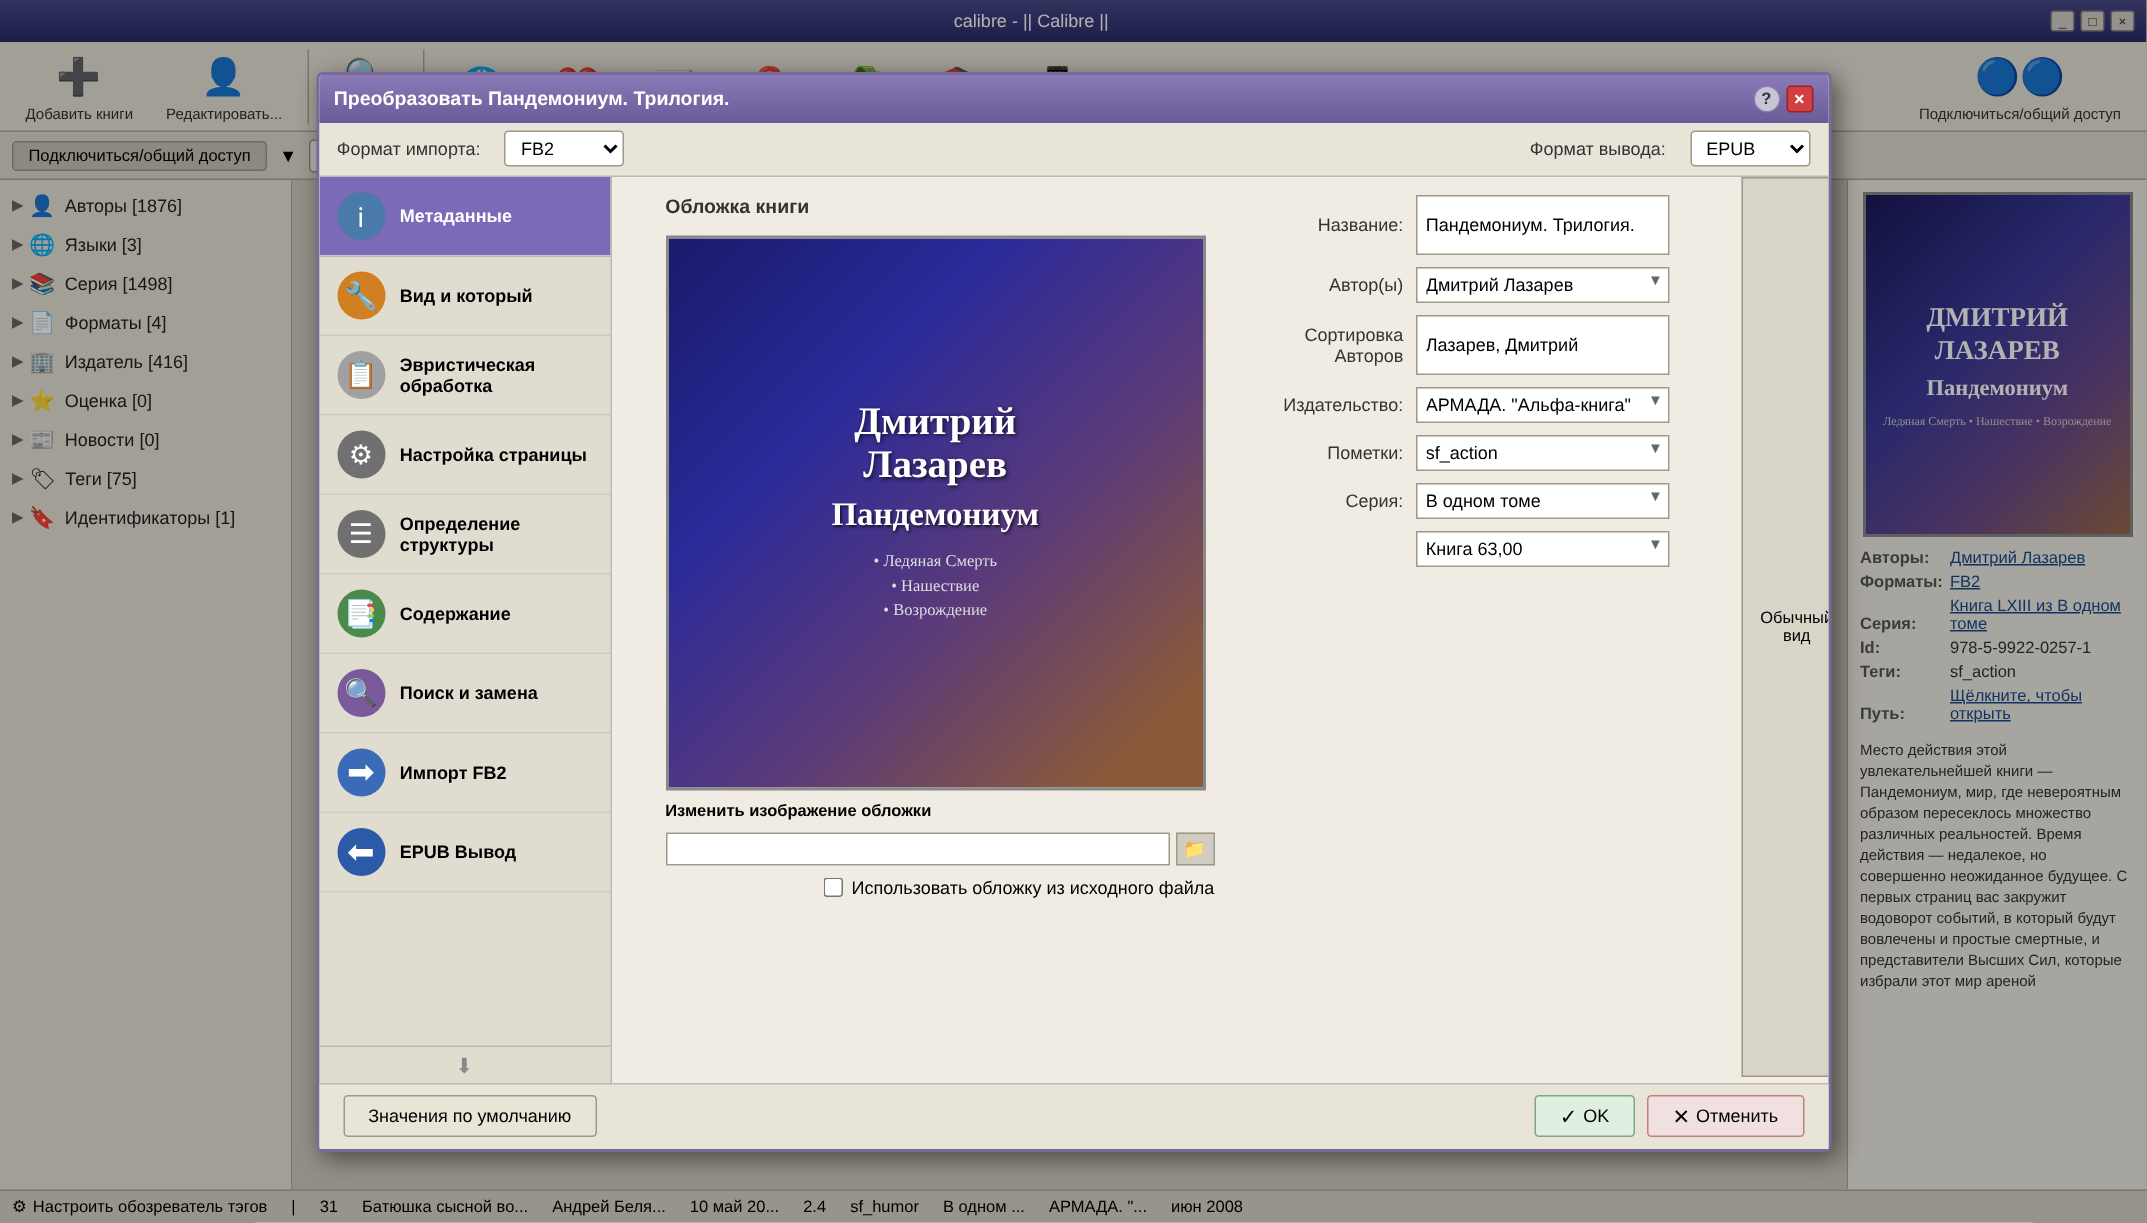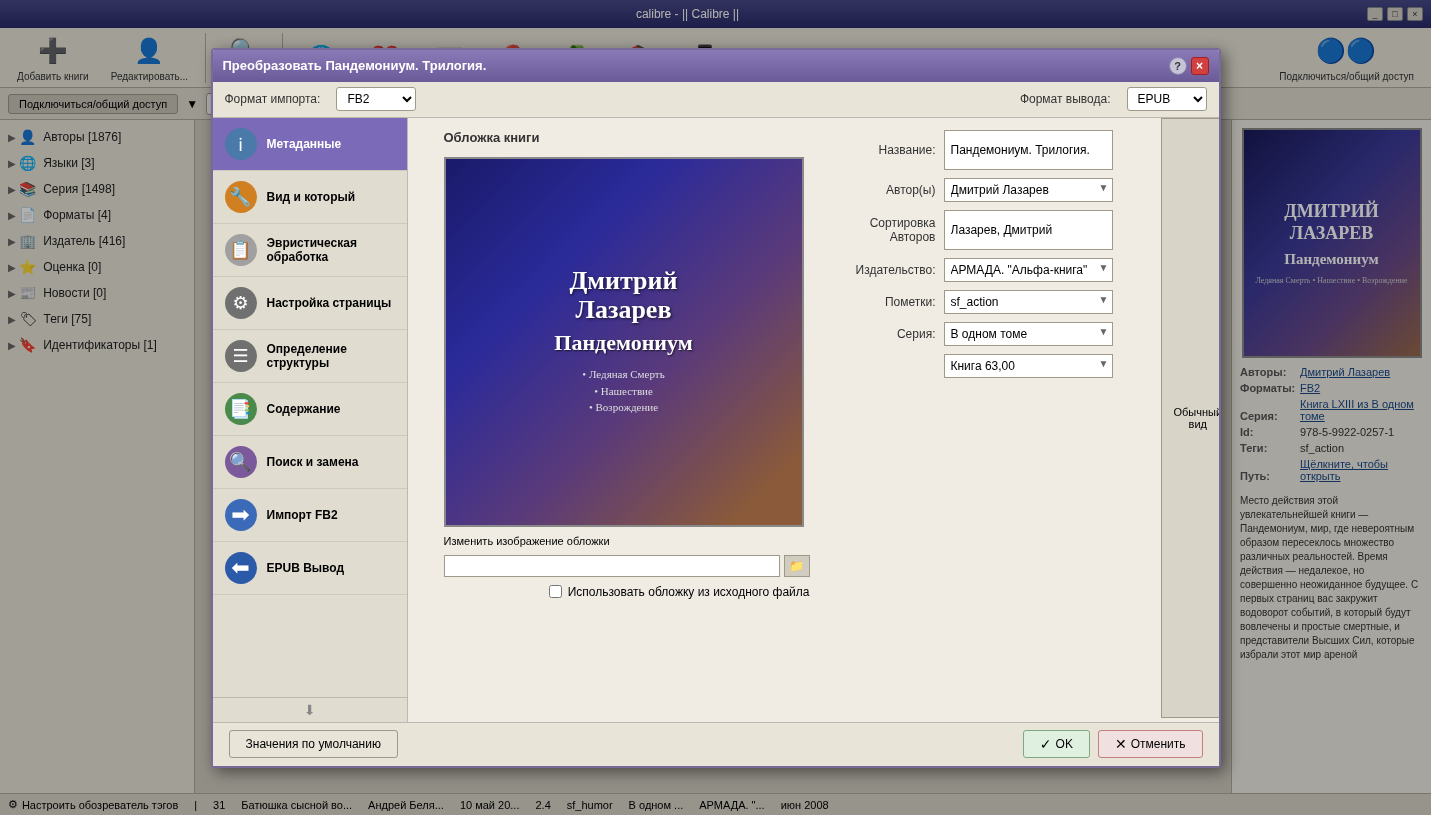--- a/index.html
+++ b/index.html
@@ -407,21 +407,21 @@
                 <div style="font-size:22px;font-weight:bold;margin-bottom:10px;text-shadow:1px 1px 2px rgba(0,0,0,0.7);">Пандемониум</div>
                 <div style="font-size:11px;color:#ddd;line-height:1.5;">
                   <div>• Ледяная Смерть</div>
                   <div>• Нашествие</div>
                   <div>• Возрождение</div>
                 </div>
               </div>
             </div>
 
             <div class="cover-change-row">
-              <span style="font-size:11px;margin-right:4px;">Изменить изображение обложки</span>
+              <span style="font-size:11px;margin-right:4px;font-weight:bold;">Изменить изображение обложки</span>
             </div>
             <div class="cover-change-row">
               <input type="text" class="cover-input" value="" style="">
               <div class="cover-browse-btn">📁</div>
             </div>
             <div class="cover-checkbox-row">
               <input type="checkbox" style="">
               <label>Использовать обложку из исходного файла</label>
             </div>
           </div>

